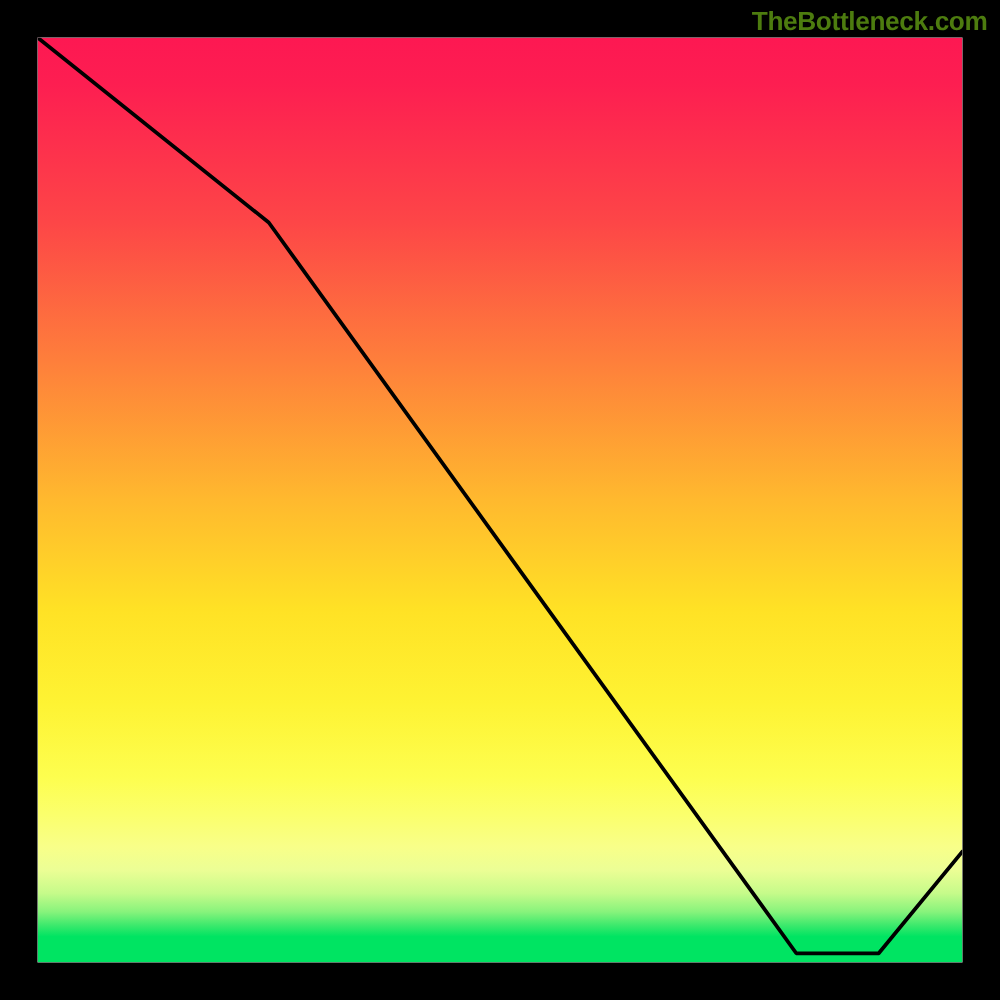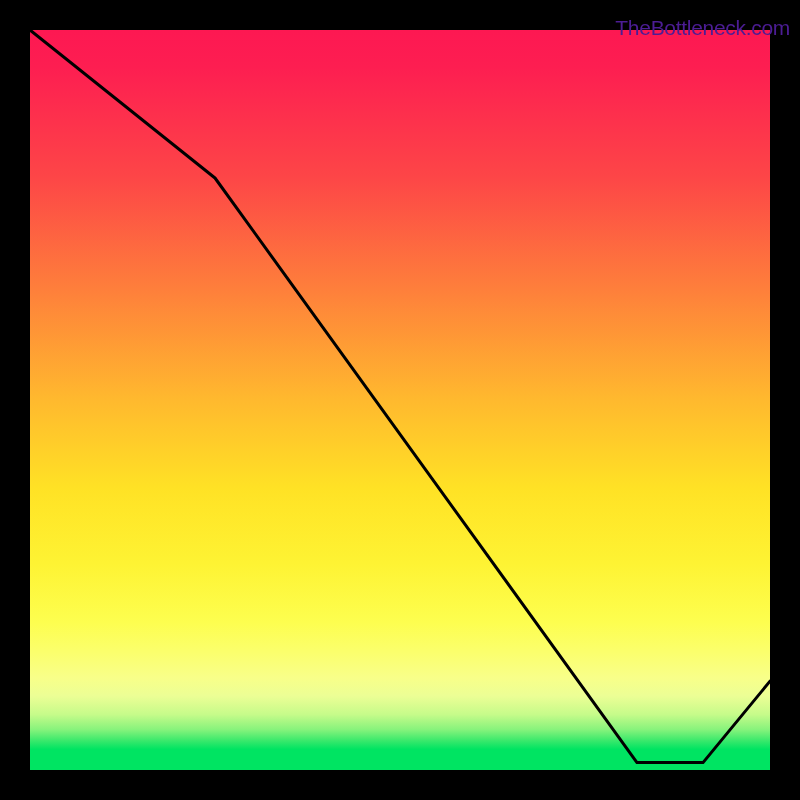--- a/index.html
+++ b/index.html
@@ -65,25 +65,25 @@
   .annotation {
     position: absolute;
     font-size: 12px;
     font-weight: bold;
     color: #d82c3a;
     letter-spacing: -1px;
     white-space: nowrap;
   }
   .watermark {
     position: absolute;
-    top: 16px;
+    top: 6px;
     right: 10px;
     font-size: 21px;
-    font-weight: normal;
-    color: #4c1d95;
+    font-weight: bold;
+    color: #4d7c0f;
     letter-spacing: -0.3px;
     z-index: 10;
   }
 </style>
 </head>
 <body>
 
 <div class="frame">
 
   <div class="watermark">TheBottleneck.com</div>

